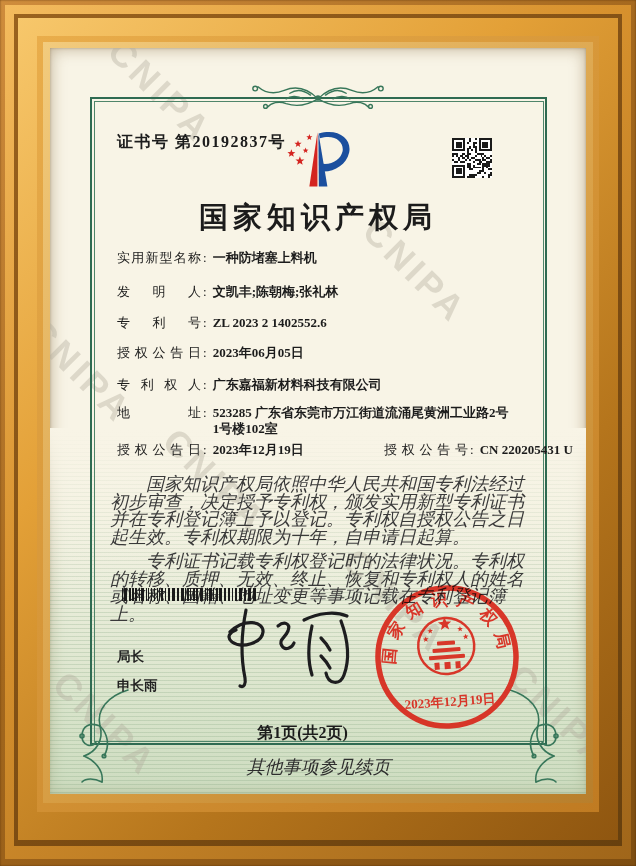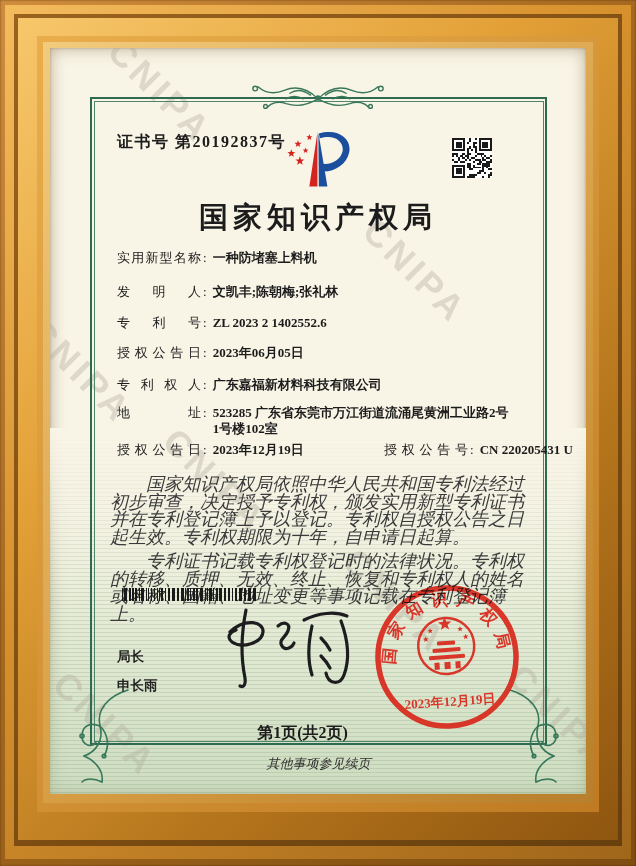--- a/index.html
+++ b/index.html
@@ -40,21 +40,21 @@
   .grant2{position:absolute;left:244px;top:0;white-space:nowrap;margin-left:23px;}
   .paras{position:absolute;left:60px;top:428px;width:428px;font-size:18px;line-height:17.5px;
          font-style:italic;color:#3a3a3a;}
   .paras p{margin:0 0 7px 0;text-indent:2em;}
   .barcode{position:absolute;left:72px;top:540px;}
   .director{position:absolute;left:67px;top:594px;font-family:Liberation Sans, sans-serif;
             font-weight:bold;font-size:13.5px;line-height:29px;color:#222;}
   .sig{position:absolute;left:168px;top:548px;z-index:6;}
   .seal{position:absolute;left:322px;top:534px;z-index:7;opacity:.93;mix-blend-mode:multiply;transform:rotate(-4deg);}
   .pagenote{position:absolute;left:24px;top:675px;width:457px;text-align:center;font-size:16px;font-weight:bold;}
-  .contnote{position:absolute;left:40px;top:707px;width:457px;text-align:center;font-size:13px;font-style:italic;color:#2e2e2e;}
+  .contnote{position:absolute;left:40px;top:707px;width:457px;text-align:center;font-size:18px;font-style:italic;color:#2e2e2e;}
   .orn-top{position:absolute;left:193px;top:31px;z-index:4;}
   .flourish{position:absolute;z-index:4;}
   .fl-left{left:24px;top:638px;}
   .fl-right{left:454px;top:638px;transform:scaleX(-1);}
 </style>
 </head>
 <body>
 
 <div class="stage">
  <div class="ring r1">

